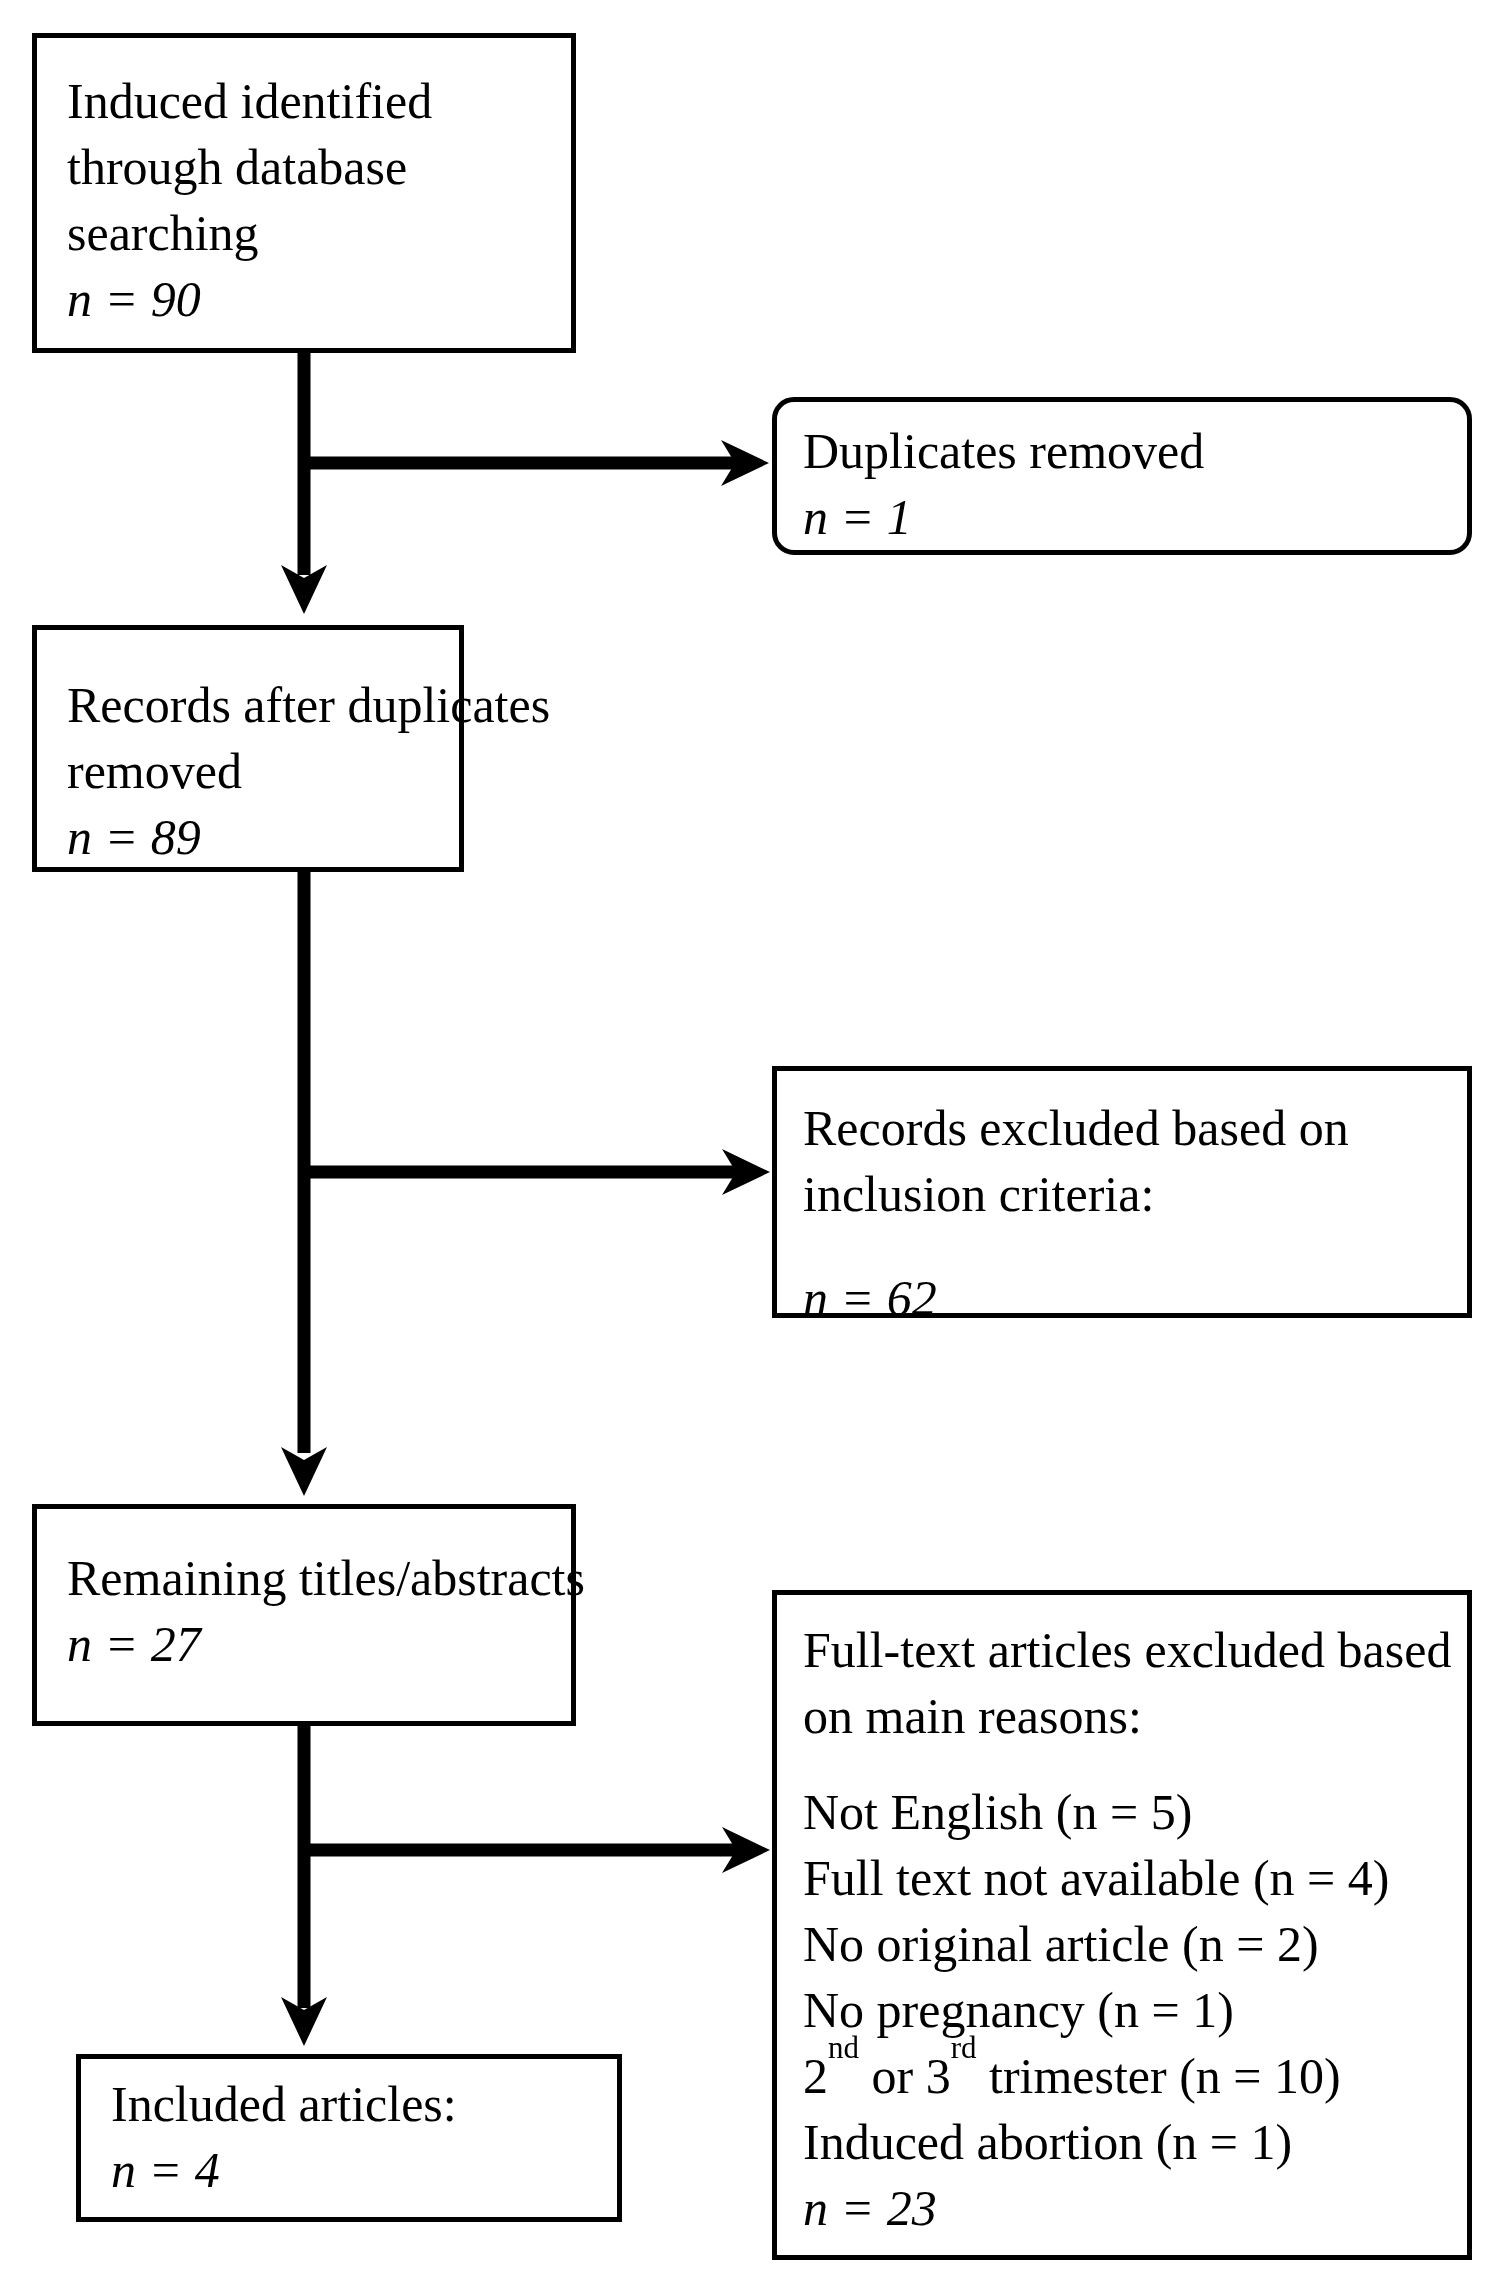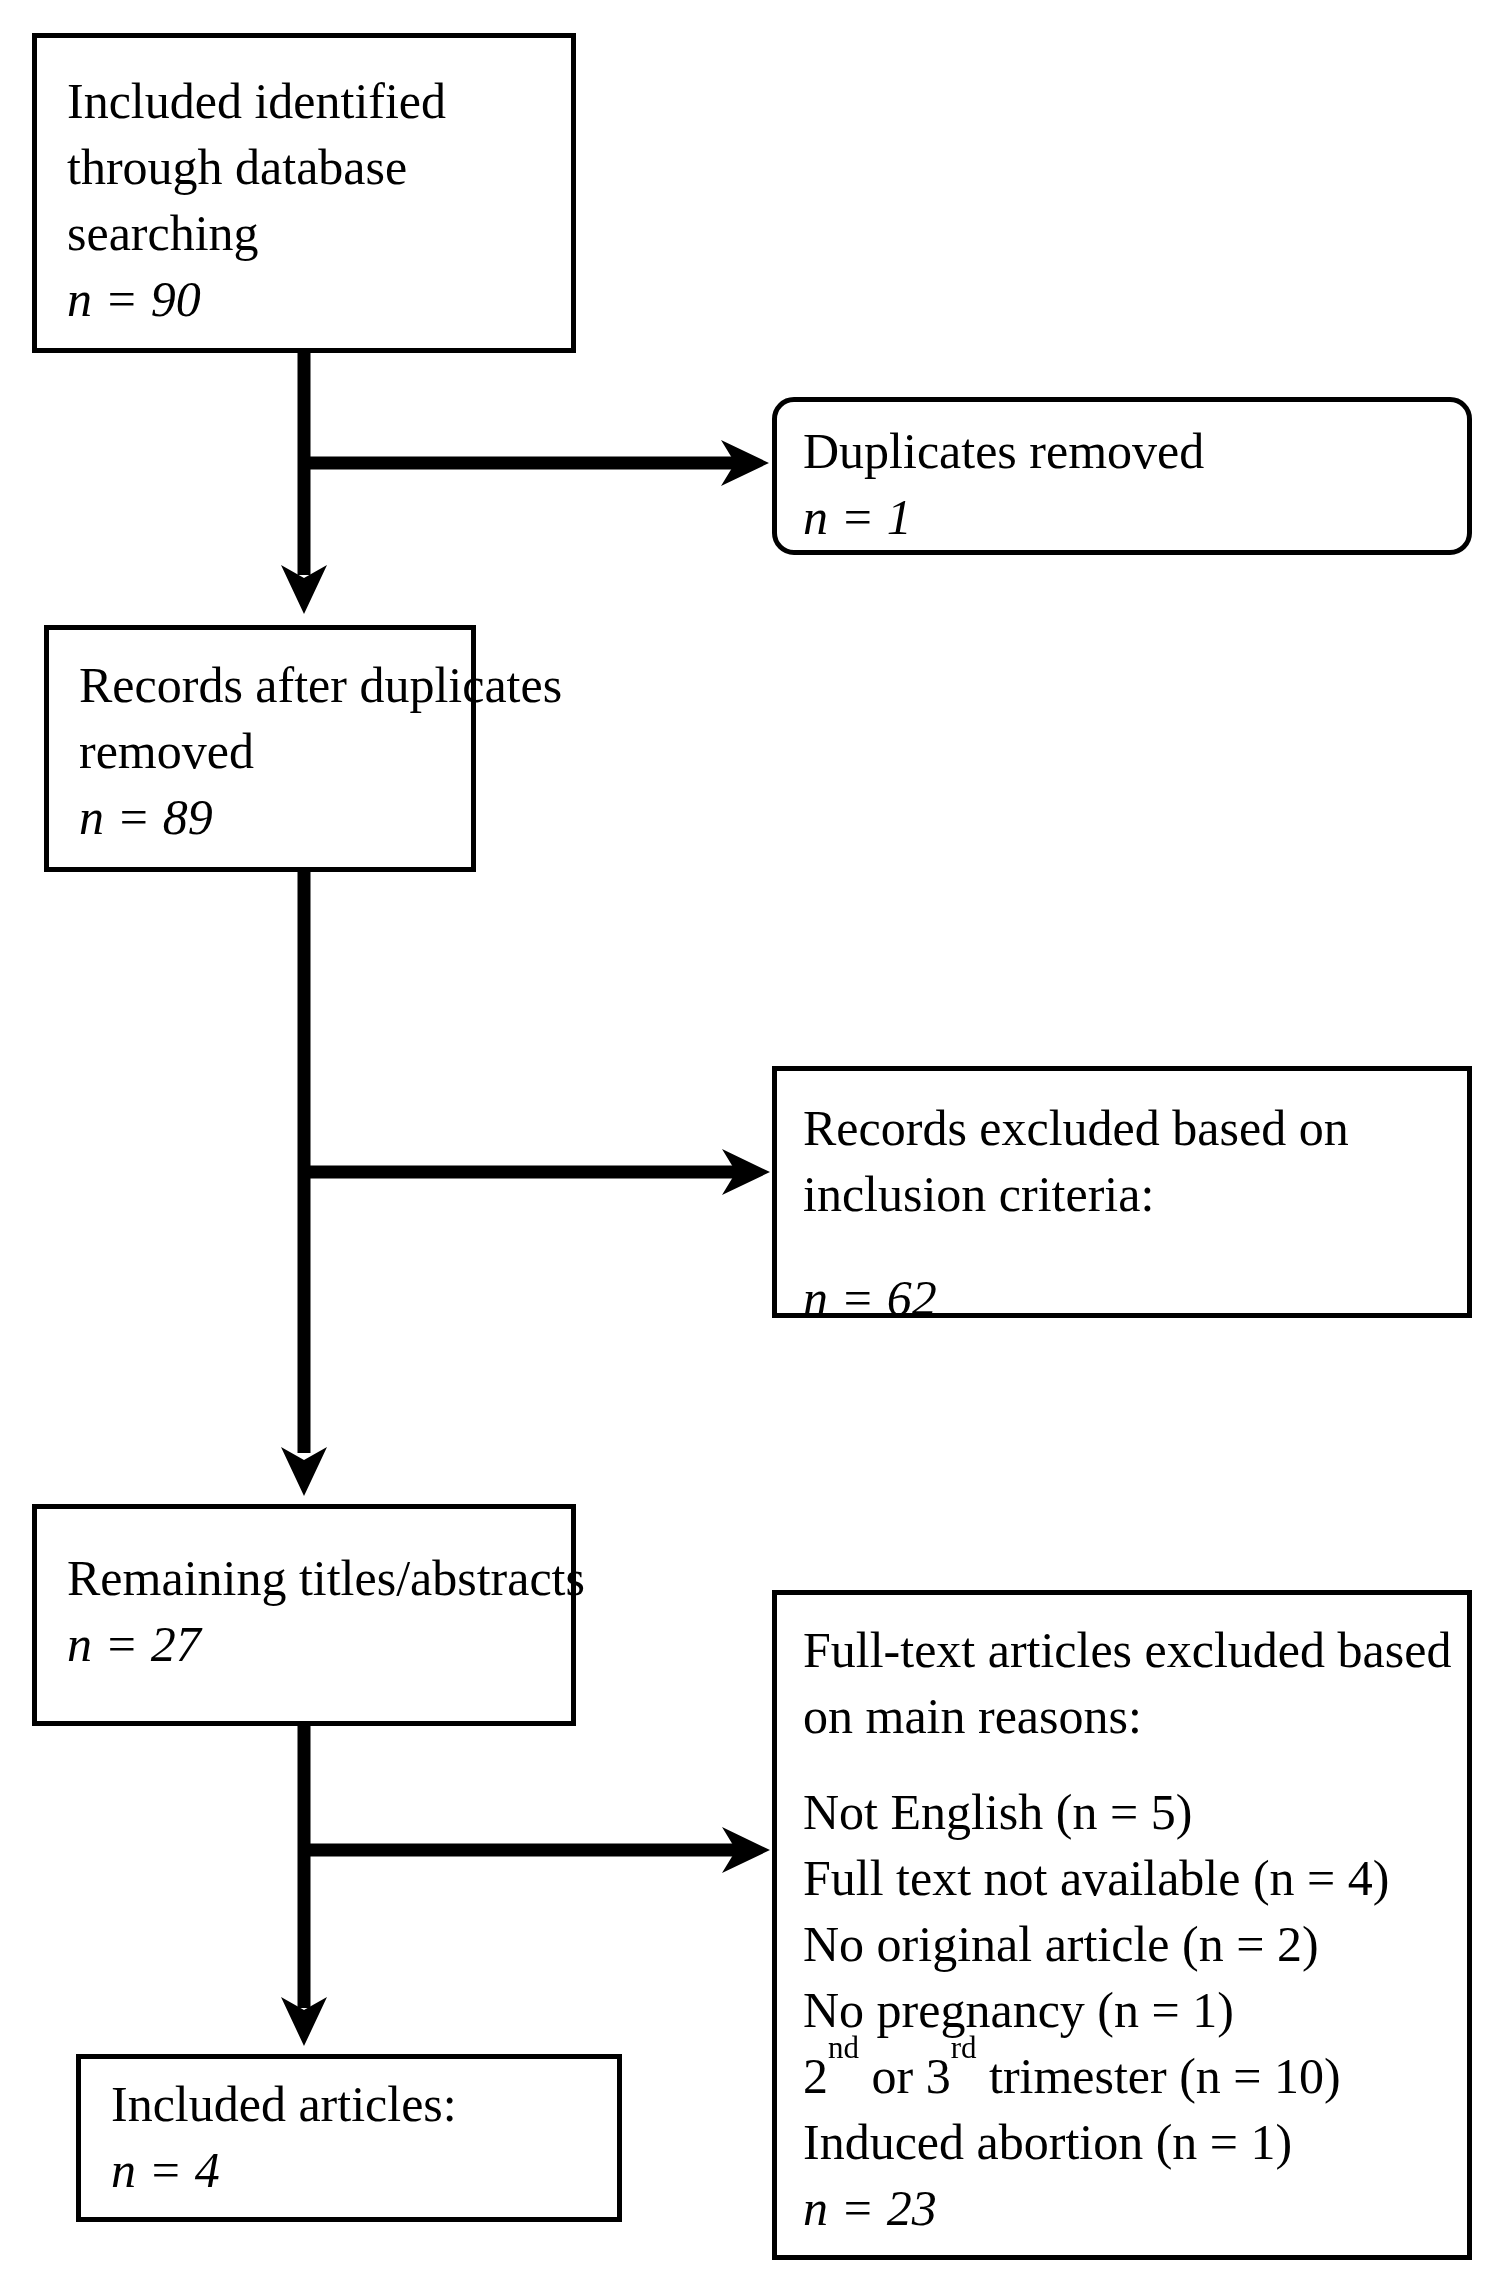--- a/index.html
+++ b/index.html
@@ -38,21 +38,21 @@
   .gap-sm { height: 30px; }
   .gap-md { height: 38px; }
   sup.ord {
     font-size: 0.62em;
     line-height: 0;
     position: relative;
     top: -0.55em;
   }
   
   #box-identified { left: 32px;  top: 33px;   width: 544px; height: 320px; padding: 30px 10px 0 30px; }
-  #box-after-dup  { left: 44px;  top: 625px;  width: 432px; height: 247px; padding: 22px 10px 0 30px; }
+  #box-after-dup  { left: 32px;  top: 625px;  width: 432px; height: 247px; padding: 42px 10px 0 30px; }
   #box-remaining  { left: 32px;  top: 1504px; width: 544px; height: 222px; padding: 36px 10px 0 30px; }
   #box-included   { left: 44px;  top: 2054px; width: 546px; height: 168px; padding: 12px 10px 0 30px; margin-left: 32px; }
   
   #box-duplicates { left: 772px; top: 397px;  width: 700px; height: 158px; padding: 16px 10px 0 26px; border-radius: 22px; }
   #box-excluded   { left: 772px; top: 1066px; width: 700px; height: 252px; padding: 24px 10px 0 26px; }
   #box-fulltext   { left: 772px; top: 1590px; width: 700px; height: 670px; padding: 22px 10px 0 26px; }
 </style>
 </head>
 <body>
 
@@ -79,21 +79,21 @@
       <rect x="297.5" y="1726" width="13" height="282"></rect>
       <polygon points="304,2046 281,1997 304,2010 327,1997"></polygon>
     </g>
     <g fill="#000000">
       <rect x="304" y="1843.5" width="432" height="13"></rect>
       <polygon points="770,1850 722,1827 736,1850 722,1873"></polygon>
     </g>
   </svg>
 
   <div class="box" id="box-identified">
-    <div class="line">Included identified</div>
+    <div class="line">Induced identified</div>
     <div class="line">through database</div>
     <div class="line">searching</div>
     <div class="count">n = 90</div>
   </div>
 
   <div class="box" id="box-duplicates">
     <div class="line">Duplicates removed</div>
     <div class="count">n = 1</div>
   </div>
 

